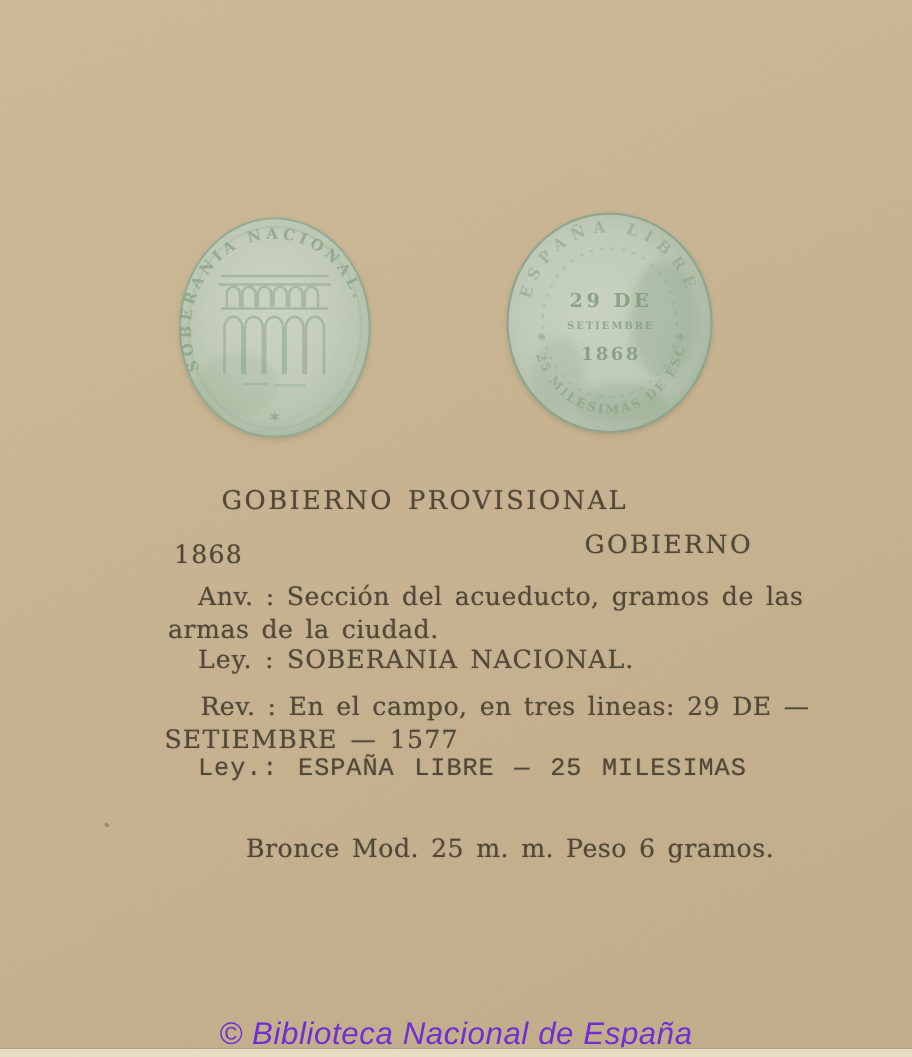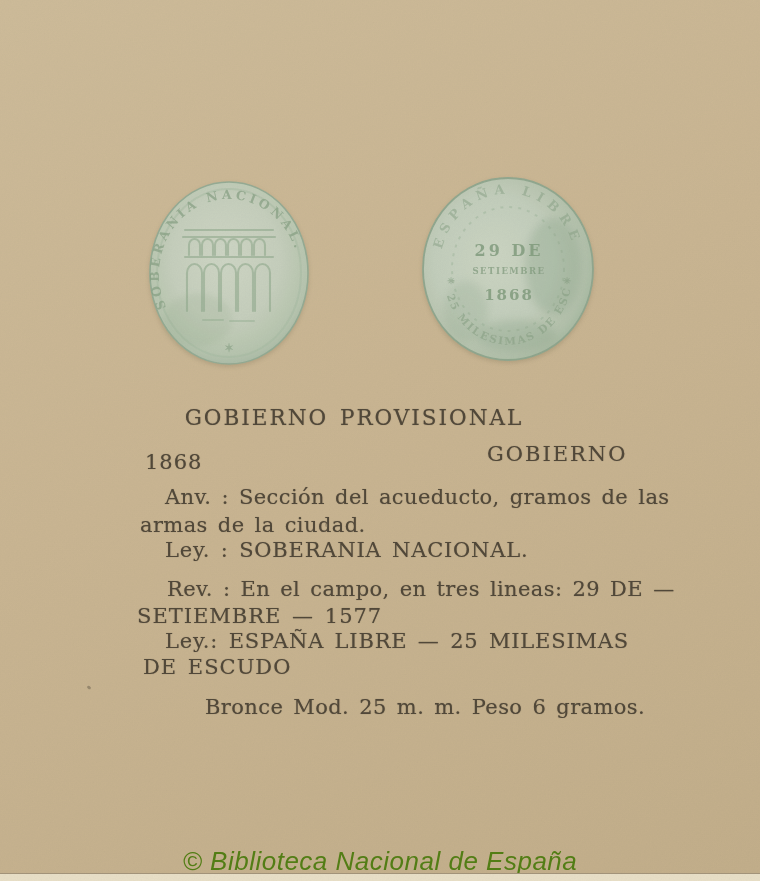--- a/index.html
+++ b/index.html
@@ -27,33 +27,33 @@
   }
   #title-line{top:407px;left:0;width:760px;text-align:center;transform:translateX(-26px);
     letter-spacing:2px;font-size:21.5px;}
   #year{top:452px;left:145px;letter-spacing:1px;}
   #mint{top:444px;left:487px;letter-spacing:2px;}
   #anv-line1{top:487px;left:165px;}
   #anv-line2{top:515px;left:140px;}
   #anv-ley{top:540px;left:165px;letter-spacing:.8px;}
   #rev-line1{top:579px;left:167px;}
   #rev-line2{top:606px;left:137px;letter-spacing:1px;}
-  #rev-ley1{top:631px;left:165px;letter-spacing:.8px;}
+  #rev-ley1{top:631px;left:165px;letter-spacing:.8px;font-family:Liberation Mono, monospace;}
   #rev-ley2{top:657px;left:143px;letter-spacing:1px;}
   #specs{top:697px;left:168px;margin-left:37px;}
 
   .speck{position:absolute;background:#6f6550;border-radius:50%;opacity:.55;}
   #speck1{left:87px;top:686px;width:4px;height:3px;transform:rotate(35deg);}
   #speck2{left:325px;top:523px;width:3px;height:4px;opacity:.4;}
 
   
   #watermark{
     position:absolute;top:846px;left:0;width:760px;text-align:center;
     font-family:"Liberation Sans",sans-serif;font-style:italic;
-    font-size:26px;color:#4d7c0f;letter-spacing:.5px;opacity:.95;
+    font-size:26px;color:#6d28d9;letter-spacing:.5px;opacity:.95;
   }
   #bottom-strip{
     position:absolute;left:0;bottom:0;width:760px;height:7px;
     background:#e8dfc7;border-top:1px solid #a3947a;
   }
 
   
   .coin-legend{font-family:"DejaVu Serif",serif;font-weight:bold;fill:#86a083;}
   .coin-center{font-family:"DejaVu Serif",serif;font-weight:bold;fill:#7d987a;}
 </style>
@@ -131,21 +131,20 @@
   <div class="ink" id="year">1868</div>
   <div class="ink" id="mint">GOBIERNO</div>
 
   <div class="ink" id="anv-line1">Anv. : Sección del acueducto, gramos de las</div>
   <div class="ink" id="anv-ley">Ley. : SOBERANIA NACIONAL.</div>
   <div class="ink" id="anv-line2">armas de la ciudad.</div>
 
   <div class="ink" id="rev-line1">Rev. : En el campo, en tres lineas: 29 DE —</div>
   <div class="ink" id="rev-line2">SETIEMBRE — 1577</div>
   <div class="ink" id="rev-ley1">Ley.: ESPAÑA LIBRE — 25 MILESIMAS</div>
-  <div class="ink" id="rev-ley2">DE ESCUDO</div>
 
   <div class="ink" id="specs">Bronce  Mod. 25 m. m.  Peso 6 gramos.</div>
 
   <div class="speck" id="speck1"></div>
   <div class="speck" id="speck2"></div>
 
   <div id="watermark">© Biblioteca Nacional de España</div>
   <div id="bottom-strip"></div>
 
   <svg class="grain" width="760" height="881" xmlns="http://www.w3.org/2000/svg">

